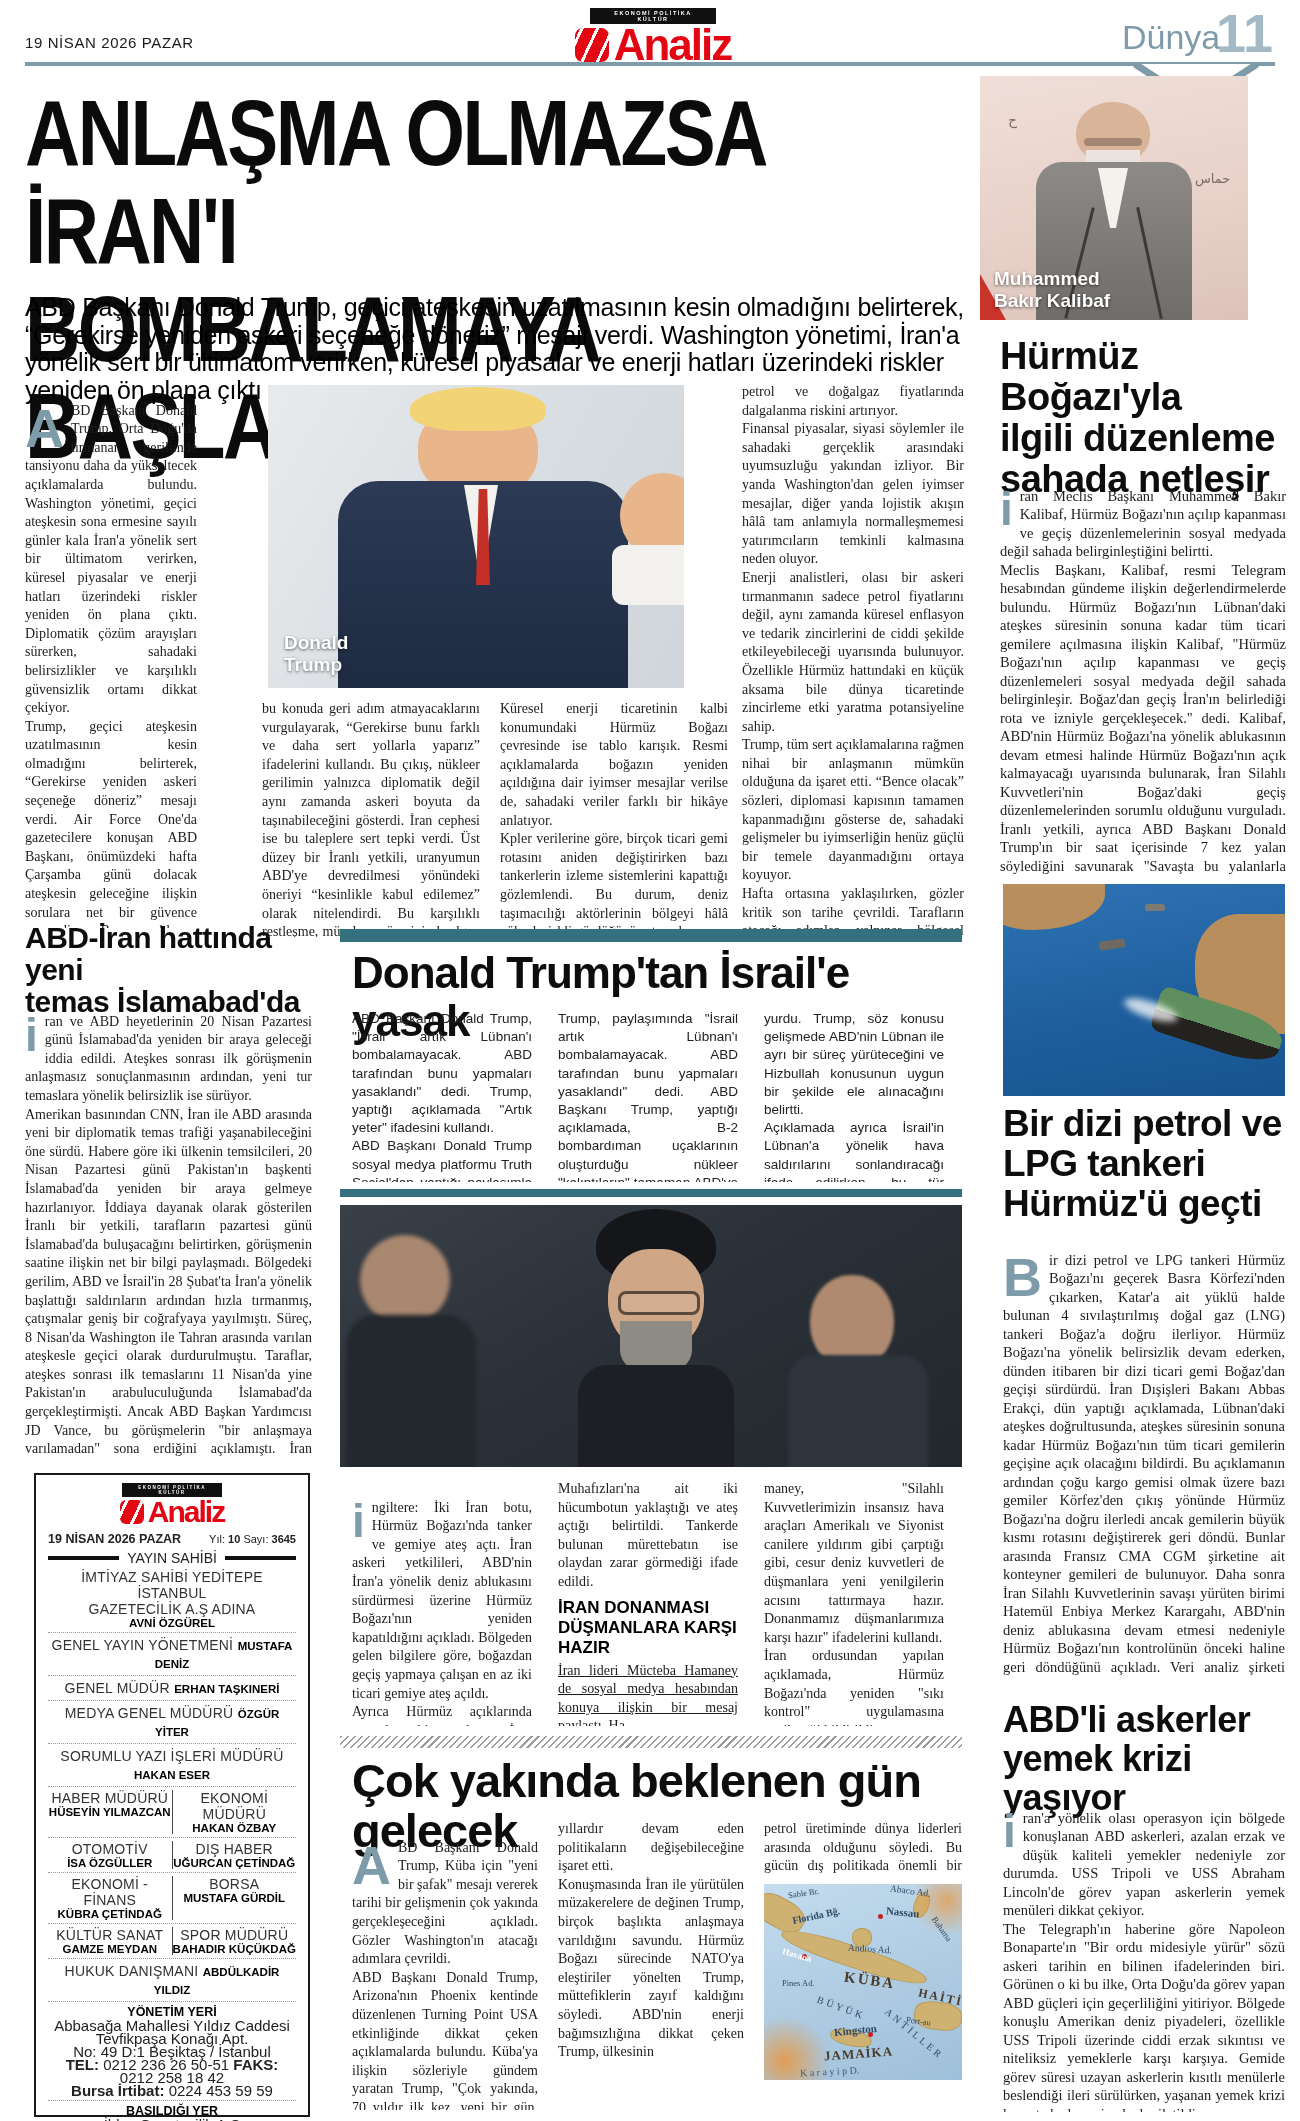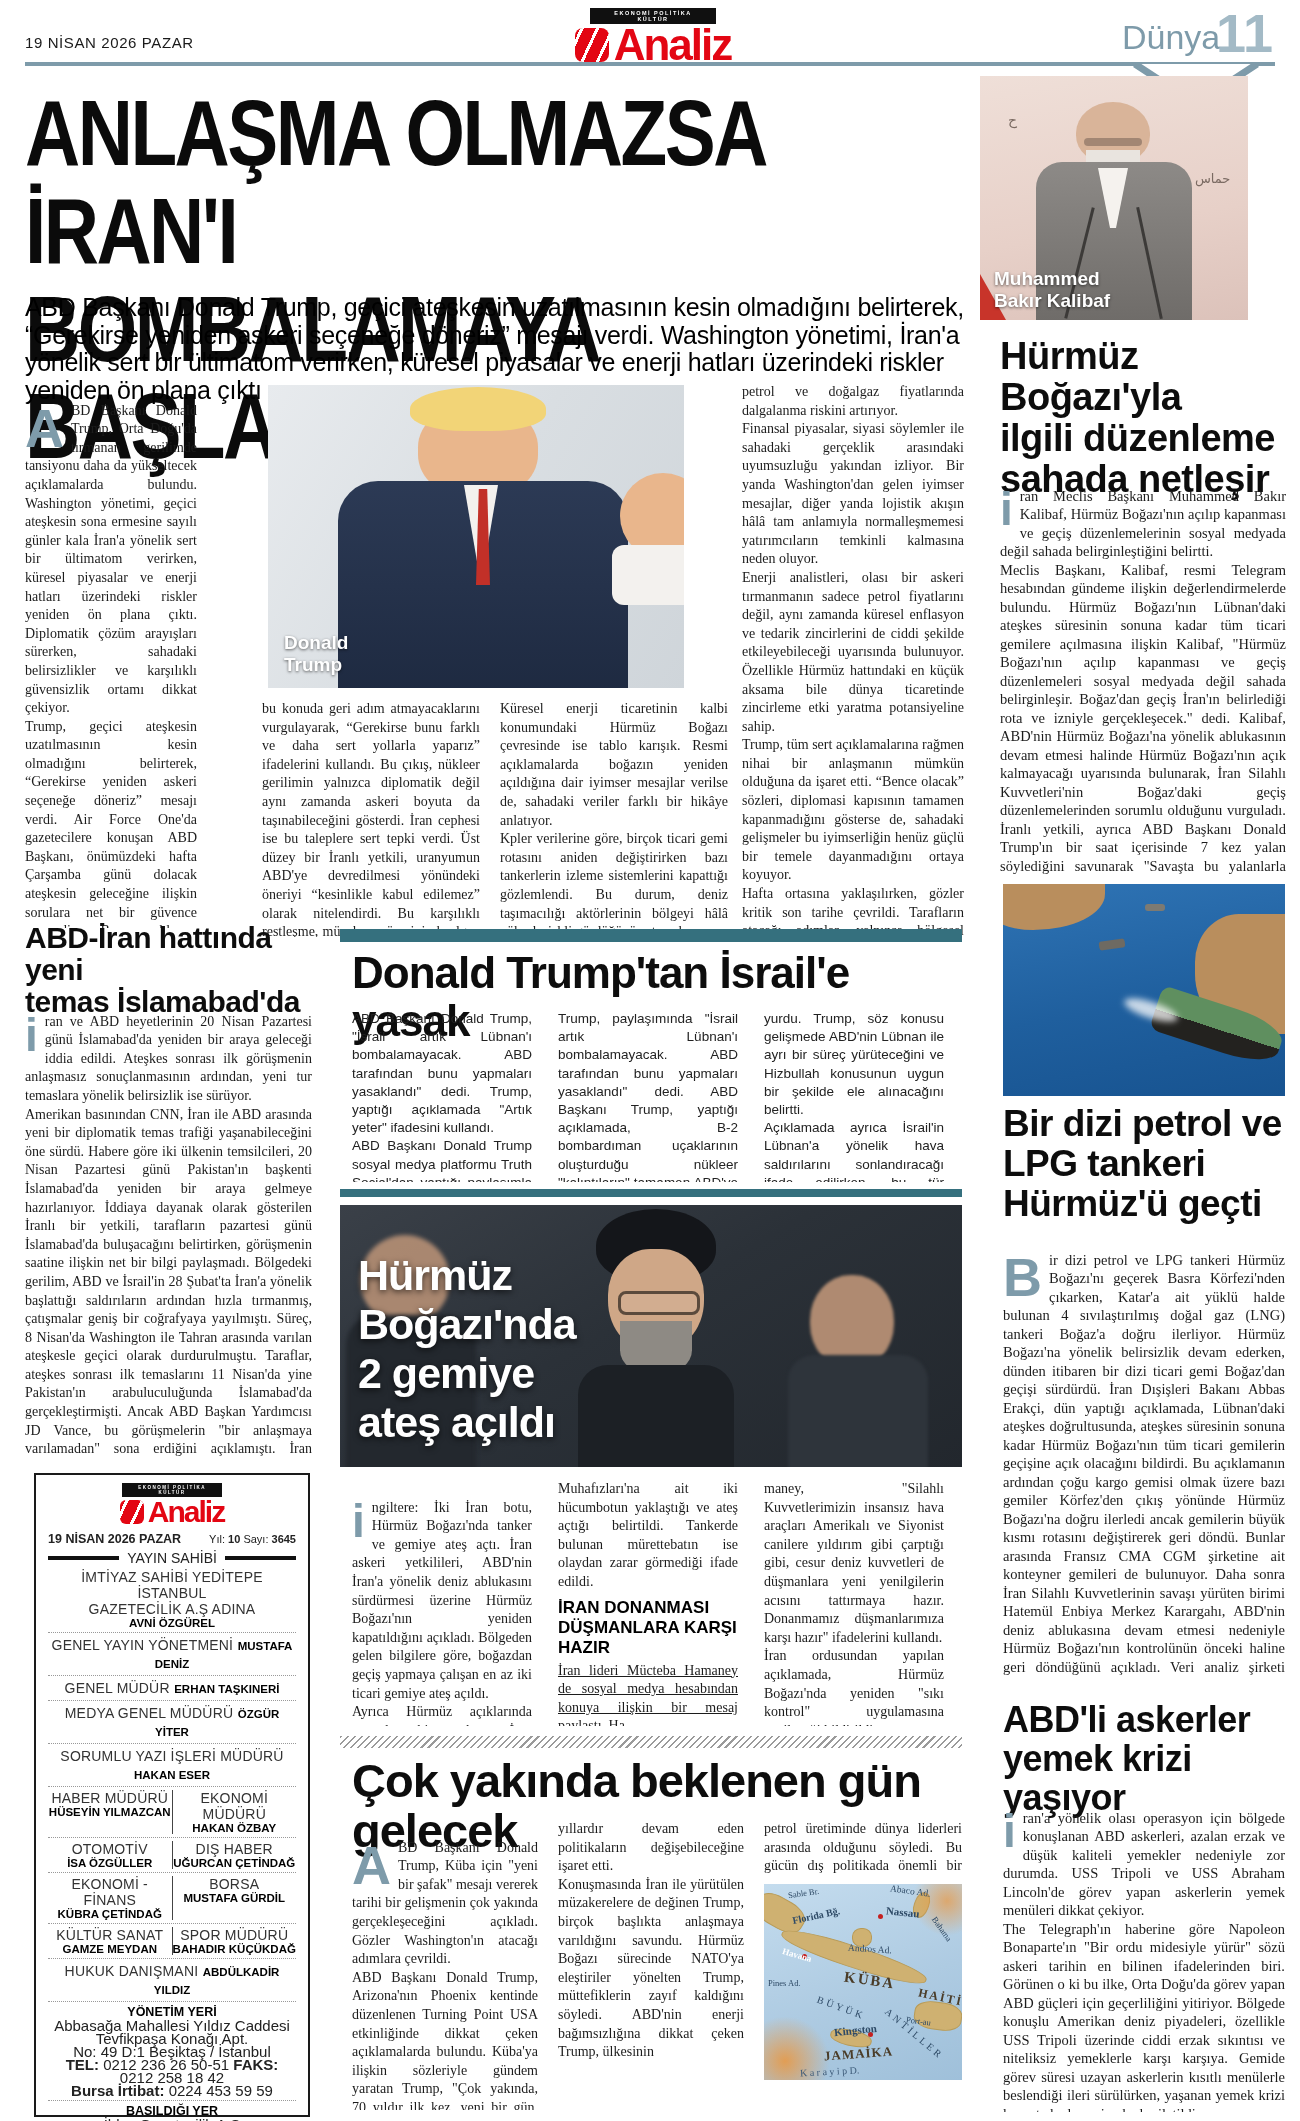--- a/index.html
+++ b/index.html
@@ -150,24 +150,20 @@
   <div class="abs photo" style="left:340px;top:1205px;width:622px;height:262px;background:linear-gradient(150deg,#3a4048 0%,#2b3138 45%,#22272d 100%);">
     <div class="abs" style="left:20px;top:30px;width:90px;height:90px;border-radius:50%;background:#c79b7c;filter:blur(2px);opacity:.8;"></div>
     <div class="abs" style="left:6px;top:110px;width:130px;height:160px;border-radius:30px 30px 0 0;background:#23282e;filter:blur(2px);"></div>
     <div class="abs" style="left:470px;top:70px;width:84px;height:94px;border-radius:48%;background:#c79b7c;filter:blur(1.5px);opacity:.85;"></div>
     <div class="abs" style="left:448px;top:150px;width:140px;height:120px;border-radius:26px 26px 0 0;background:#2e343b;filter:blur(1.5px);"></div>
     <div class="abs" style="left:256px;top:4px;width:120px;height:74px;border-radius:50% 50% 44% 44%;background:#14161a;"></div>
     <div class="abs" style="left:268px;top:44px;width:96px;height:104px;border-radius:44% 44% 50% 50%;background:#cfa787;"></div>
     <div class="abs" style="left:278px;top:86px;width:76px;height:18px;border:3px solid #5b4a3c;border-radius:8px;background:rgba(255,255,255,.08);"></div>
     <div class="abs" style="left:280px;top:116px;width:72px;height:54px;border-radius:0 0 46% 46%;background:#8e8a84;"></div>
     <div class="abs" style="left:238px;top:160px;width:156px;height:102px;border-radius:30px 30px 0 0;background:#1c2025;"></div>
-    <div class="overlayhead abs" style="left:18px;top:46px;">Hürmüz
-Boğazı'nda
-2 gemiye
-ateş açıldı</div>
   </div>
 
   <div class="abs serifcol" style="left:352px;top:1480px;width:180px;height:246px;">
     <span class="dropcap small">i</span><span>ngiltere: İki İran botu, Hürmüz Boğazı'nda tanker ve gemiye ateş açtı. İran askeri yetkilileri, ABD'nin İran'a yönelik deniz ablukasını sürdürmesi üzerine Hürmüz Boğazı'nın yeniden kapatıldığını açıkladı. Bölgeden gelen bilgilere göre, boğazdan geçiş yapmaya çalışan en az iki ticari gemiye ateş açıldı.
 Ayrıca Hürmüz açıklarında seyreden bir tankere, İran Devrim</span>
   </div>
   <div class="abs" style="left:558px;top:1480px;width:180px;height:246px;overflow:hidden;">
     <div class="serifcol" style="position:static;width:180px;">Muhafızları'na ait iki hücumbotun yaklaştığı ve ateş açtığı belirtildi. Tankerde bulunan mürettebatın ise olaydan zarar görmediği ifade edildi.</div>
     <div class="subheadline">İRAN DONANMASI
 DÜŞMANLARA KARŞI
@@ -200,21 +196,21 @@
     <div class="reddot" style="left:104px;top:148px;"></div>
     <div class="blob" style="left:-24px;bottom:-26px;width:90px;height:90px;background:radial-gradient(circle,rgba(235,150,60,.85),rgba(235,150,60,0) 70%);"></div>
     <div class="blob" style="right:-20px;top:-18px;width:70px;height:70px;background:radial-gradient(circle,rgba(235,150,60,.7),rgba(235,150,60,0) 70%);"></div>
     <div class="mlabel" style="left:24px;top:4px;font-size:8.5px;transform:rotate(-8deg);">Sable Br.</div>
     <div class="mlabel" style="left:28px;top:26px;font-size:10px;font-weight:700;transform:rotate(-12deg);">Florida Bğ.</div>
     <div class="mlabel" style="left:126px;top:2px;font-size:9.5px;transform:rotate(8deg);">Abaco Ad.</div>
     <div class="mlabel" style="left:122px;top:22px;font-size:11px;font-weight:700;transform:rotate(6deg);">Nassau</div>
     <div class="mlabel" style="left:84px;top:60px;font-size:9.5px;transform:rotate(4deg);">Andros Ad.</div>
     <div class="mlabel" style="left:164px;top:40px;font-size:8.5px;transform:rotate(55deg);">Bahama</div>
     <div class="mlabel" style="left:18px;top:66px;font-size:9px;color:#fff;font-weight:700;transform:rotate(16deg);">Havana</div>
-    <div class="mlabel" style="left:4px;top:94px;font-size:8.5px;">Pines Ad.</div>
+    <div class="mlabel" style="left:18px;top:94px;font-size:8.5px;">Pines Ad.</div>
     <div class="mlabel" style="left:80px;top:88px;font-size:15px;font-weight:700;letter-spacing:2px;color:#4a3c28;transform:rotate(8deg);">KÜBA</div>
     <div class="mlabel" style="left:52px;top:118px;font-size:10px;letter-spacing:3px;transform:rotate(20deg);">BÜYÜK</div>
     <div class="mlabel" style="left:114px;top:144px;font-size:10px;letter-spacing:3px;transform:rotate(40deg);">ANTİLLER</div>
     <div class="mlabel" style="left:154px;top:106px;font-size:12px;font-weight:700;letter-spacing:2px;color:#4a3c28;transform:rotate(12deg);">HAİTİ</div>
     <div class="mlabel" style="left:142px;top:132px;font-size:8.5px;transform:rotate(8deg);">Port-au</div>
     <div class="mlabel" style="left:70px;top:140px;font-size:11px;font-weight:700;transform:rotate(-6deg);">Kingston</div>
     <div class="mlabel" style="left:60px;top:162px;font-size:13px;font-weight:700;letter-spacing:1px;color:#4a3c28;transform:rotate(-4deg);">JAMAİKA</div>
     <div class="mlabel" style="left:36px;top:182px;font-size:10px;color:#3c5a78;transform:rotate(-3deg);">K a r a y i p  D.</div>
   </div>
 

